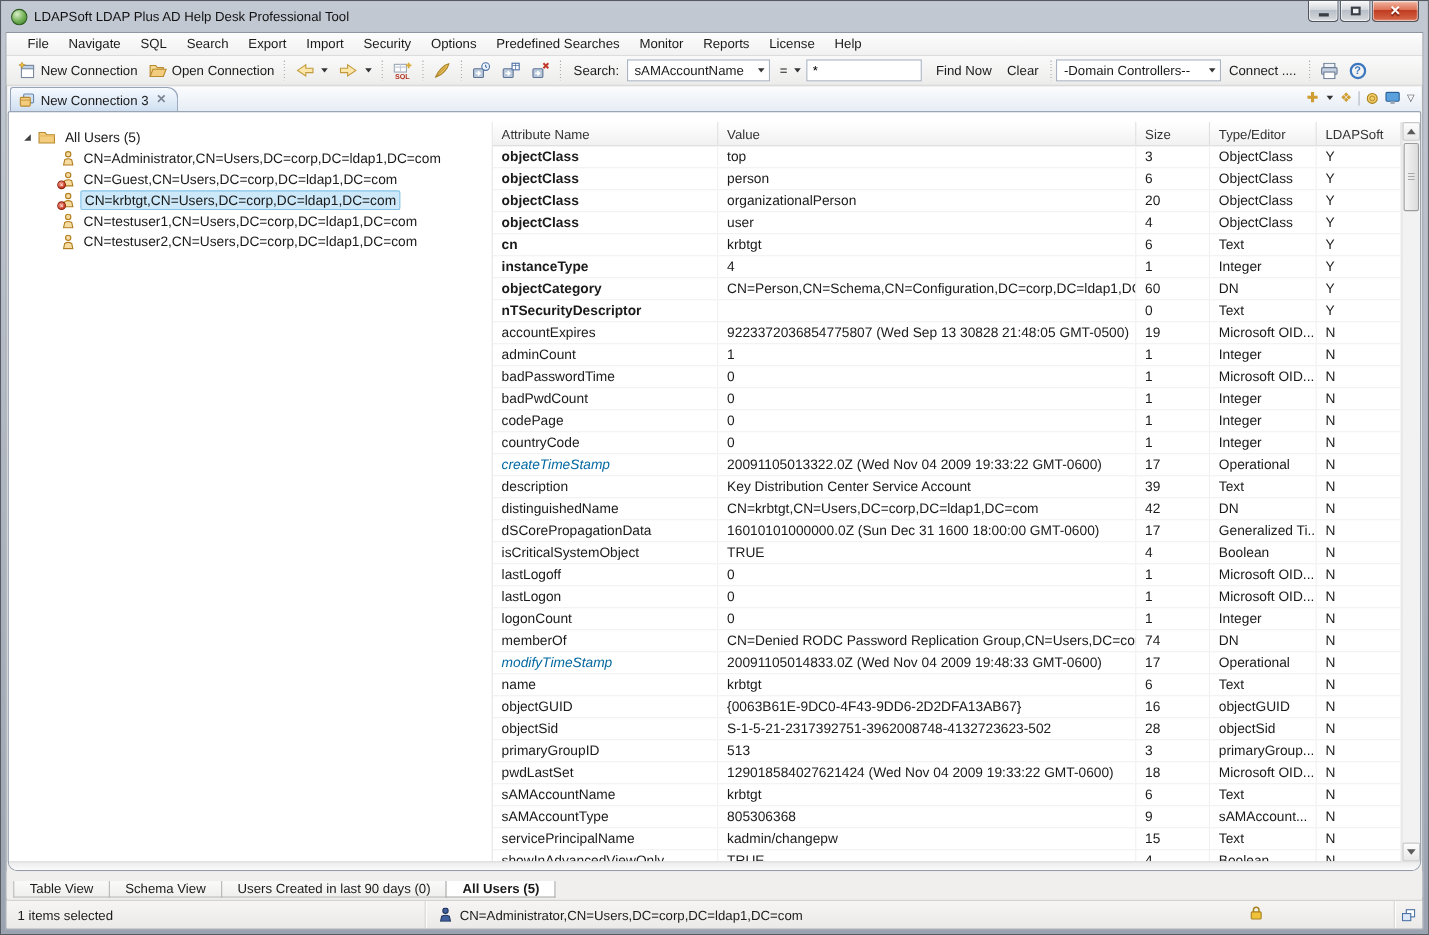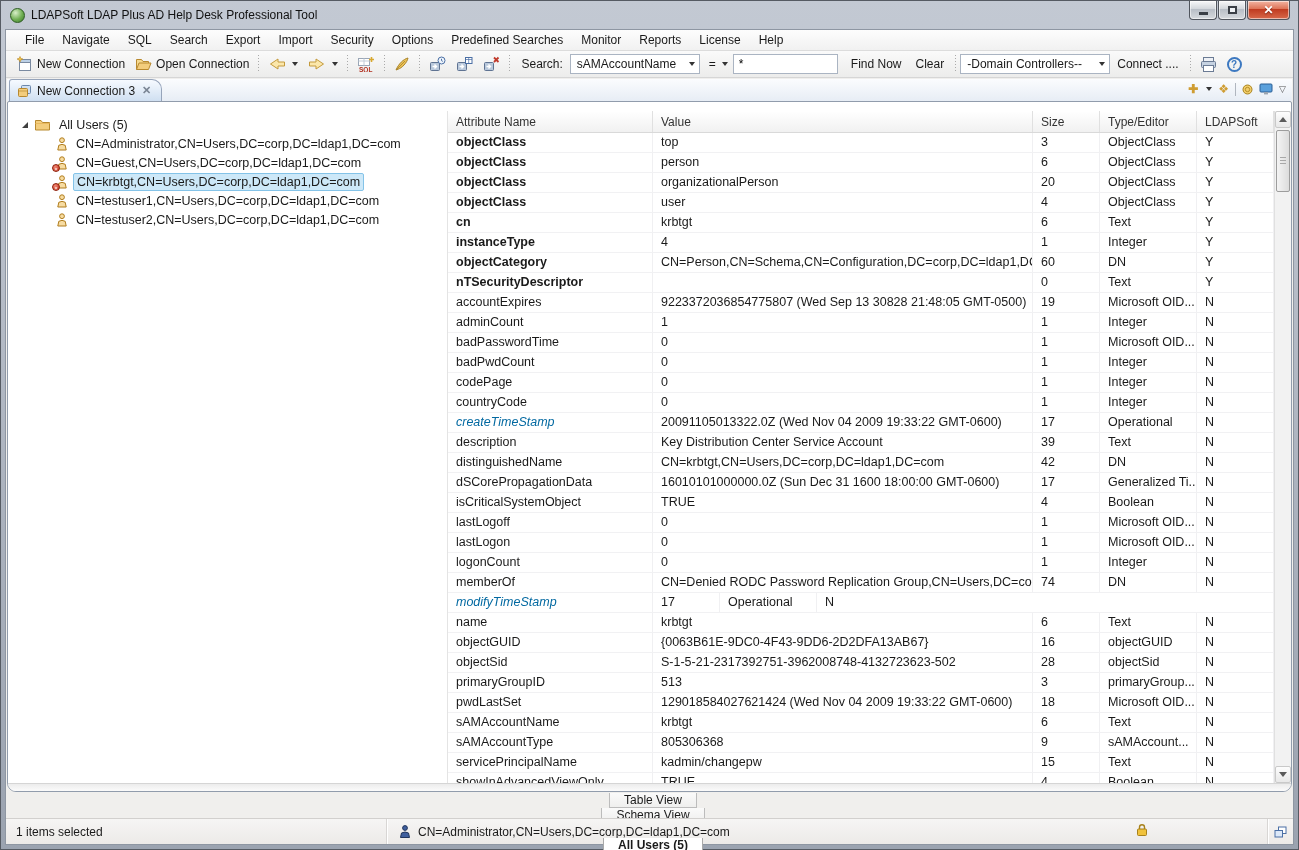--- a/index.html
+++ b/index.html
@@ -100,22 +100,22 @@
   .sb-tri-up { width:0; height:0; border-left:4px solid transparent; border-right:4px solid transparent;
     border-bottom:5px solid #5a5a5a; }
   .sb-tri-down { width:0; height:0; border-left:4px solid transparent; border-right:4px solid transparent;
     border-top:5px solid #5a5a5a; }
   .sthumb { position:absolute; top:19px; left:1px; right:1px; height:62px;
     background:linear-gradient(90deg,#f4f4f4,#dcdcdc); border:1px solid #9d9d9d; border-radius:2px; }
   .sthumb::after { content:""; position:absolute; left:3px; right:3px; top:26px; height:7px;
     background:repeating-linear-gradient(#a8a8a8 0 1px, transparent 1px 3px); }
 
   
-  .view-tabs { height:24px; display:flex; align-items:center; padding:1px 0 0 6px;
-    background:#f0efed;flex-direction:column; }
+  .view-tabs { height:24px; display:flex; align-items:flex-end; padding:1px 0 0 6px;
+    background:#f0efed; }
   .vtab { padding:0 14px; display:flex; align-items:center; background:linear-gradient(#fafafa,#efefee);
     border:1px solid #bcbcbc; border-top:none; margin-right:-1px; font-size:12px; }
   .vtab.active { background:#fff; font-weight:bold; border-color:#a9a9a9; position:relative; z-index:2; }
 
   
   .statusbar { height:26px; margin-top:2px; background:linear-gradient(#f6f5f4,#eceae8);
     border-top:1px solid #d2d0ce; display:flex; align-items:center; }
   .sseg { height:100%; display:flex; align-items:center; }
   .sseg + .sseg { border-left:1px solid #d8d6d4; box-shadow:inset 1px 0 0 #fff; }
   .seg-left { width:380px; padding-left:10px; }
@@ -524,20 +524,21 @@
                 </div>
                 <div class="t-row">
                   <div class="cell col-name">memberOf</div>
                   <div class="cell col-value">CN=Denied RODC Password Replication Group,CN=Users,DC=corp,...</div>
                   <div class="cell col-size">74</div>
                   <div class="cell col-type">DN</div>
                   <div class="cell col-req">N</div>
                 </div>
                 <div class="t-row">
                   <div class="cell col-name  op">modifyTimeStamp</div>
+                  <div class="cell col-value">20091105014833.0Z (Wed Nov 04 2009 19:48:33 GMT-0600)</div>
                   <div class="cell col-size">17</div>
                   <div class="cell col-type">Operational</div>
                   <div class="cell col-req">N</div>
                 </div>
                 <div class="t-row">
                   <div class="cell col-name">name</div>
                   <div class="cell col-value">krbtgt</div>
                   <div class="cell col-size">6</div>
                   <div class="cell col-type">Text</div>
                   <div class="cell col-req">N</div>

